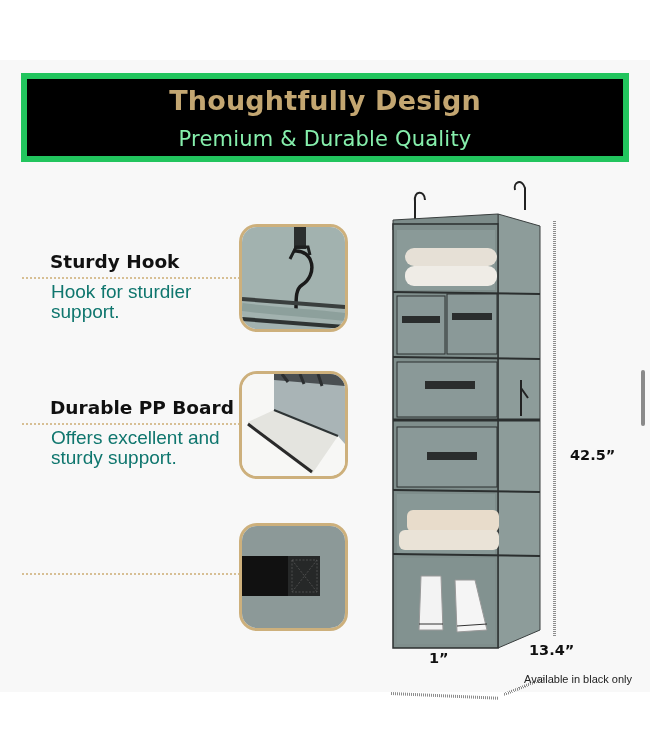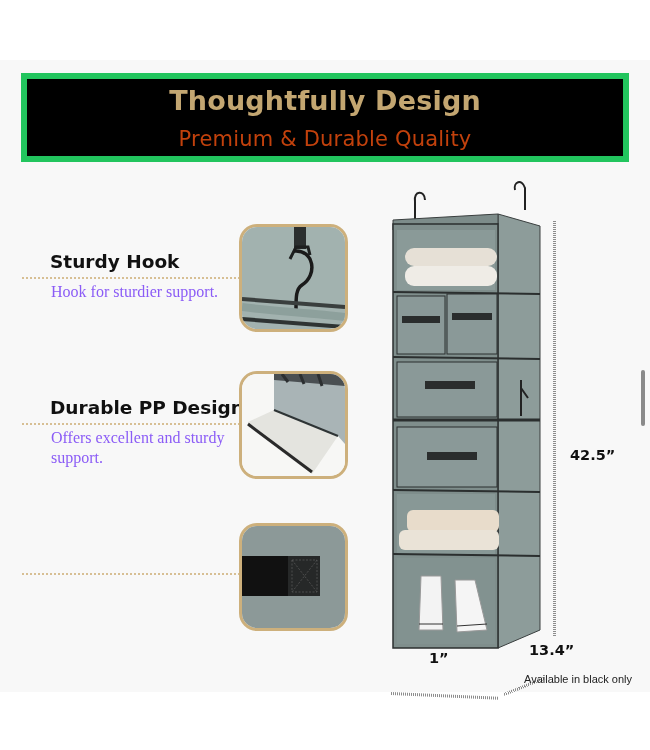--- a/index.html
+++ b/index.html
@@ -16,37 +16,37 @@
     text-align: center;
   }
   .banner-title {
     position: absolute; left: 0; right: 0; top: 6px;
     font-family: "DejaVu Sans", sans-serif; font-weight: bold;
     font-size: 27px; color: #c3a671; letter-spacing: 0.2px;
   }
   .banner-subtitle {
     position: absolute; left: 0; right: 0; top: 48px;
     font-family: "DejaVu Sans", sans-serif;
-    font-size: 21px; color: #c2410c; letter-spacing: 0.2px;
+    font-size: 21px; color: #86efac; letter-spacing: 0.2px;
   }
 
   .feature { position: absolute; left: 0; width: 360px; height: 120px; padding-left: 36px; }
   .feature-title {
     position: absolute; left: 50px;
     font-family: "DejaVu Sans", sans-serif; font-weight: bold;
     font-size: 18.5px; color: #111; white-space: nowrap;
   }
   .feature-rule {
     position: absolute; left: 22px; width: 218px; height: 0;
     border-top: 2px dotted #d7bf94;
   }
   .feature-desc {
     position: absolute; left: 51px; width: 190px;
-    font-family: Liberation Serif, serif;
-    font-size: 16px; line-height: 20px; color: #8b5cf6;
+    font-family: Liberation Sans, sans-serif;
+    font-size: 19px; line-height: 20px; color: #0f766e;
   }
   .thumb {
     position: absolute; left: 239px; width: 109px; height: 108px;
     border: 3px solid #cdb07c; border-radius: 18px; overflow: hidden;
   }
 
   .organizer { position: absolute; left: 385px; top: 120px; width: 170px; height: 470px; }
   .dim-line-v {
     position: absolute; left: 553px; top: 161px; width: 3px; height: 416px;
     background: repeating-linear-gradient(to bottom, #8c8c8c 0 1px, transparent 1px 2px);
@@ -96,21 +96,21 @@
         <path d="M48 32 L54 20 L66 20 L68 28" fill="none" stroke="#1d1f1f" stroke-width="3"></path>
         <path d="M52 24 C72 22 76 48 60 58 C54 62 54 70 54 82" fill="none" stroke="#1a1a1a" stroke-width="3.5"></path>
         <path d="M0 72 L103 80" stroke="#3a3f3e" stroke-width="4"></path>
         <path d="M0 80 C30 84 70 86 103 90" stroke="#8da09c" stroke-width="8" fill="none"></path>
         <path d="M0 92 L103 100" stroke="#2e3332" stroke-width="4"></path>
       </svg>
     </div>
   </div>
 
   <div class="feature" style="top:305px">
-    <div class="feature-title" style="top:32px">Durable PP Design</div>
+    <div class="feature-title" style="top:32px">Durable PP Board</div>
     <div class="feature-rule" style="top:58px"></div>
     <div class="feature-desc" style="top:63px">Offers excellent and sturdy support.</div>
     <div class="thumb" style="top:6px">
       <svg width="103" height="102" viewBox="0 0 103 102">
         <rect width="103" height="102" fill="#f7f7f5"></rect>
         <polygon points="32,0 103,0 103,70 96,62 32,36" fill="#a9b4b6"></polygon>
         <polygon points="32,0 103,0 103,12 32,6" fill="#4a4f52"></polygon>
         <path d="M40 0 L46 8 M58 0 L62 10 M76 0 L80 12" stroke="#2c2f31" stroke-width="3"></path>
         <polygon points="6,48 32,36 96,62 70,100 6,52" fill="#e4e4df"></polygon>
         <path d="M6 50 L70 98" stroke="#2a2a2a" stroke-width="3"></path>

